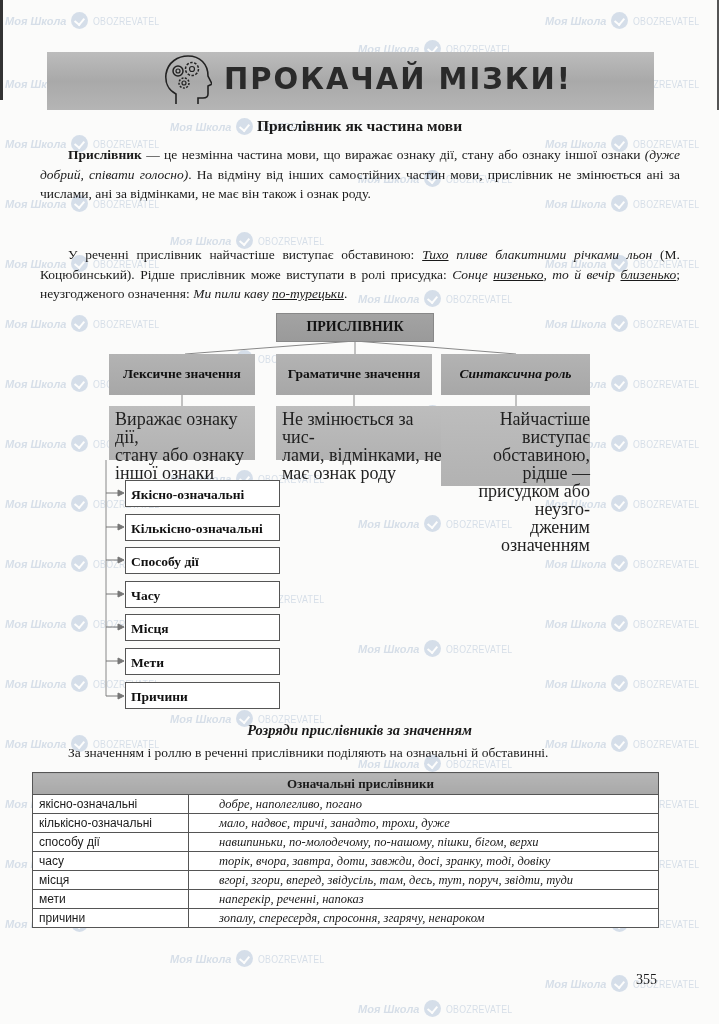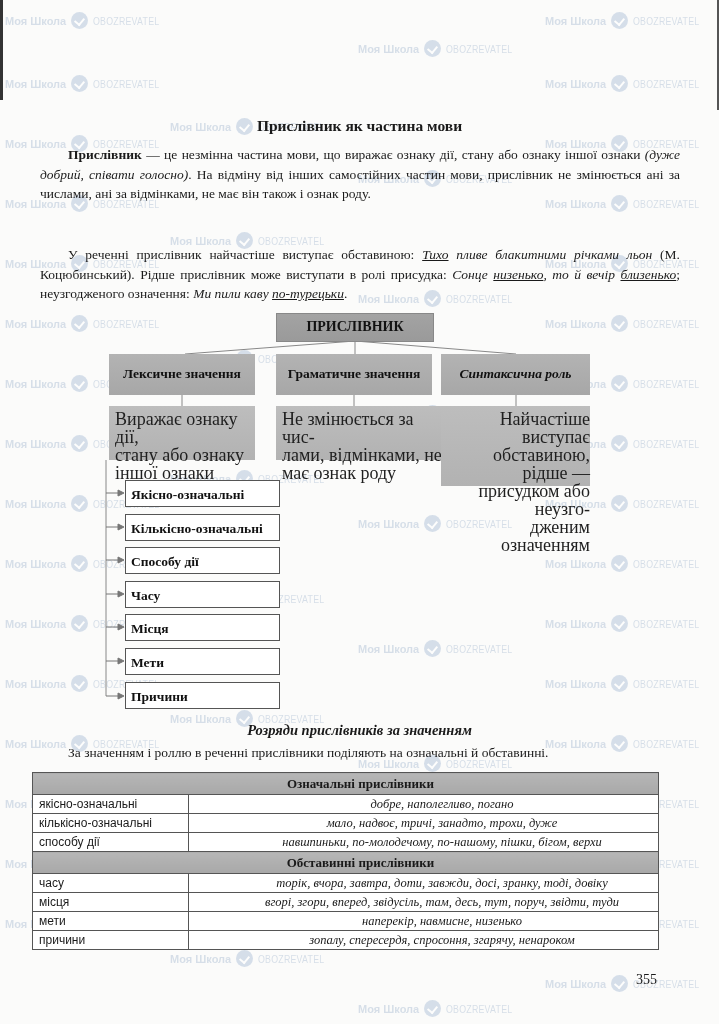--- a/index.html
+++ b/index.html
@@ -12,21 +12,21 @@
       overflow: hidden;
     }
     .page { position: absolute; left: 0; top: 0; width: 719px; height: 1024px; }
 
     
     .scan-edge { position: absolute; left: 0; top: 0; width: 3px; height: 100px; background: #333; }
     .scan-edge-r { position: absolute; right: 0; top: 0; width: 2px; height: 110px; background: #555; }
 
     
     .wm { position: absolute; display: flex; align-items: center; gap: 5px; opacity: 0.55; pointer-events: none; }
-    .wm .wm-school { font-family: "Liberation Sans", sans-serif; font-weight: bold; font-size: 11px; color: #b9c8da; }
+    .wm .wm-school { font-family: "Liberation Sans", sans-serif; font-style: italic; font-weight: bold; font-size: 11px; color: #b9c8da; }
     .wm .wm-logo { width: 17px; height: 17px; border-radius: 50%; background: #b7c7dc; position: relative; }
     .wm .wm-logo::after { content: ""; position: absolute; left: 5px; top: 4px; width: 5px; height: 7px; border-right: 2px solid #fff; border-bottom: 2px solid #fff; transform: rotate(40deg); }
     .wm .wm-brand { font-family: "Liberation Sans", sans-serif; font-size: 11px; color: #b9c8da; letter-spacing: 0.3px; transform: scaleX(0.8); transform-origin: left; }
 
     
     .banner {
       position: absolute; left: 47px; top: 52px; width: 607px; height: 58px;
       background: linear-gradient(180deg, #bcbcbc 0%, #a9a9a9 50%, #b5b5b5 100%);
       display: flex; align-items: center;
     }
@@ -54,21 +54,21 @@
     .hdr-text { font-weight: bold; font-size: 13.5px; color: #111; width: 100%; text-align: center; position: absolute; }
     .desc-text { font-size: 18px; line-height: 18px; color: #1f1f1f; position: absolute; left: 6px; top: 4px; }
     .cat-text { font-weight: bold; font-size: 13.5px; position: absolute; left: 5px; top: 6px; color: #111; }
     svg.lines { position: absolute; left: 0; top: 0; }
 
     
     .subtitle { position: absolute; left: 0; width: 719px; text-align: center; top: 722px; font-weight: bold; font-style: italic; font-size: 14.5px; }
     .tbl { position: absolute; left: 32px; top: 772px; width: 627px; border-collapse: collapse; }
     .tbl td { border: 1px solid #555; font-size: 12.5px; height: 19px; padding: 0 6px; vertical-align: middle; }
     .tbl td.k { width: 156px; font-family: "Liberation Sans", sans-serif; font-size: 12px; background: #fff; }
-    .tbl td.v { font-style: italic; background: #fff; padding-left: 43px; text-align: center; }
+    .tbl td.v { font-style: italic; background: #fff; padding-left: 30px; }
     .tbl tr.sec td { background: linear-gradient(180deg, #b6b6b6, #a8a8a8); text-align: center; font-weight: bold; font-size: 13px; height: 22px; padding-left: 36px; }
     .page-num { position: absolute; left: 636px; top: 972px; font-size: 14px; }
   </style>
 </head>
 <body>
 
 <div class="page">
   <div class="scan-edge"></div>
   <div class="scan-edge-r"></div>
 
@@ -318,20 +318,32 @@
         <span class="wm-logo"></span>
         <span class="wm-brand">OBOZREVATEL</span>
       </div>
       <div class="wm" style="left: 545px; top: 975px;">
         <span class="wm-school">Моя Школа</span>
         <span class="wm-logo"></span>
         <span class="wm-brand">OBOZREVATEL</span>
       </div>
     </div>
 
+  <div class="banner">
+    <svg class="banner-icon" viewBox="0 0 50 54">
+      <path d="M14 50 L14 40 C6 36 3 28 4 20 C6 8 16 2 26 2 C38 2 46 10 46 22 L50 30 L46 32 L46 40 C46 43 44 44 41 44 L36 44 L36 50" fill="none" stroke="#222" stroke-width="1.6"></path>
+      <circle cx="16" cy="17" r="5" fill="none" stroke="#222" stroke-width="1.5"></circle>
+      <circle cx="16" cy="17" r="2" fill="none" stroke="#222" stroke-width="1.2"></circle>
+      <circle cx="30" cy="15" r="6.5" fill="none" stroke="#222" stroke-width="1.5" stroke-dasharray="2.5 1.5"></circle>
+      <circle cx="30" cy="15" r="2.5" fill="none" stroke="#222" stroke-width="1.2"></circle>
+      <circle cx="22" cy="29" r="5" fill="none" stroke="#222" stroke-width="1.5" stroke-dasharray="2 1.4"></circle>
+      <circle cx="22" cy="29" r="2" fill="none" stroke="#222" stroke-width="1.2"></circle>
+    </svg>
+    <div class="banner-title">ПРОКАЧАЙ МІЗКИ!</div>
+  </div>
 
   <div class="section-title">Прислівник як частина мови</div>
 
   <div class="para" style="top:145px;"><span class="indent"></span><b>Прислівник</b><span> — це незмінна частина мови, що виражає ознаку дії, стану або ознаку іншої ознаки </span><i>(дуже добрий, співати голосно)</i><span>. На відміну від інших самостійних частин мови, прислівник не змінюється ані за числами, ані за відмінками, не має він також і ознак роду.</span></div>
 
 
   <div class="para" style="top:245px;"><span class="indent"></span><span>У реченні прислівник найчастіше виступає обставиною: </span><i class="ul">Тихо</i><i> пливе блакитними річками льон</i><span> (М. Коцюбинський). Рідше прислівник може виступати в ролі присудка: </span><i>Сонце </i><i class="ul">низенько</i><i>, то й вечір </i><i class="ul">близенько</i><span>; неузгодженого означення: </span><i>Ми пили каву </i><i class="ul">по-турецьки</i><span>.</span></div>
 
   <svg class="lines" width="719" height="1024">
     <g stroke="#888" stroke-width="1" fill="none">
@@ -433,34 +445,31 @@
           <td class="v">добре, наполегливо, погано</td>
         </tr>
       <tr>
           <td class="k">кількісно-означальні</td>
           <td class="v">мало, надвоє, тричі, занадто, трохи, дуже</td>
         </tr>
       <tr>
           <td class="k">способу дії</td>
           <td class="v">навшпиньки, по-молодечому, по-нашому, пішки, бігом, верхи</td>
         </tr>
-      <tr class="sec">
-          <td colspan="2">Обставинні прислівники</td>
-        </tr>
       <tr>
           <td class="k">часу</td>
           <td class="v">торік, вчора, завтра, доти, завжди, досі, зранку, тоді, довіку</td>
         </tr>
       <tr>
           <td class="k">місця</td>
           <td class="v">вгорі, згори, вперед, звідусіль, там, десь, тут, поруч, звідти, туди</td>
         </tr>
       <tr>
           <td class="k">мети</td>
-          <td class="v">наперекір, навмисне, низенько</td>
+          <td class="v">наперекір, реченні, напоказ</td>
         </tr>
       <tr>
           <td class="k">причини</td>
           <td class="v">зопалу, спересердя, спросоння, згарячу, ненароком</td>
         </tr>
     </tbody>
   </table>
 
   <div class="page-num">355</div>
 </div>

